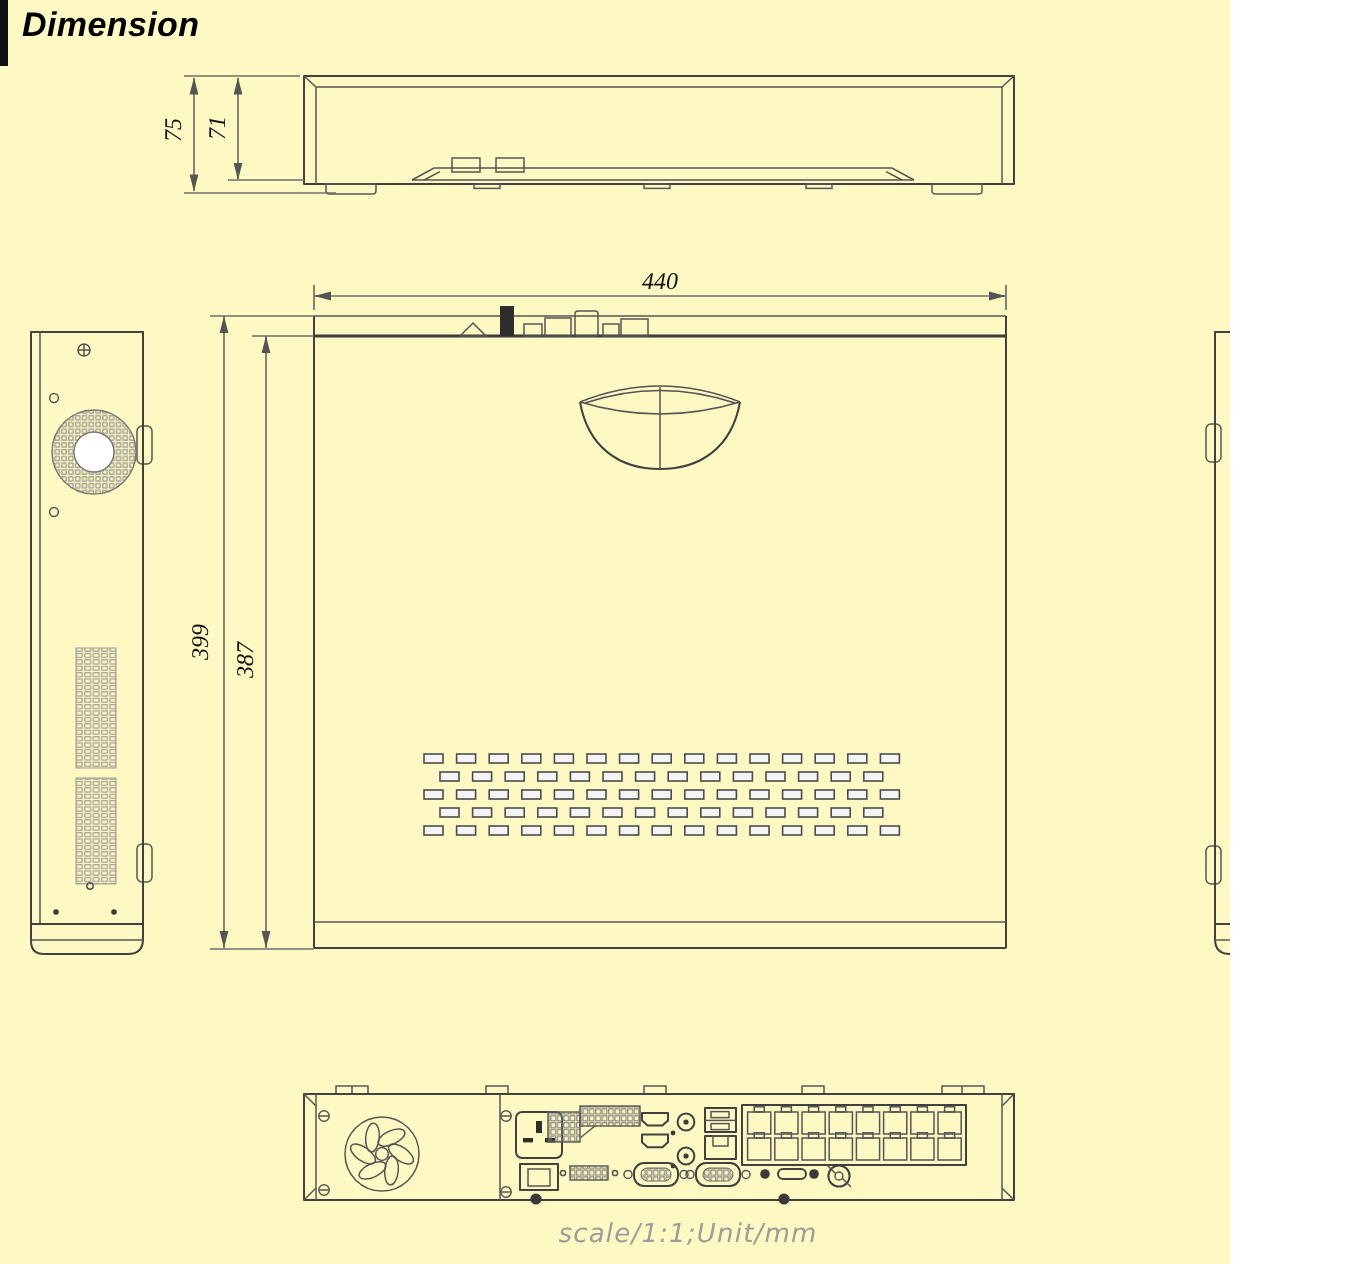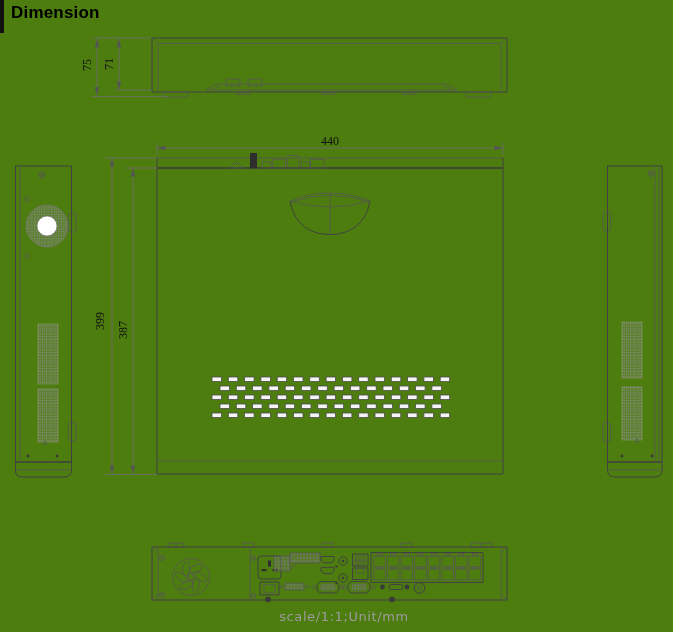--- a/index.html
+++ b/index.html
@@ -1,17 +1,17 @@
 <!DOCTYPE html>
 <html><head>
 <meta charset="utf-8">
 <style>
   html,body{margin:0;padding:0;background:#fff;}
-  .stage{position:relative;width:673px;height:632px;background:#4d7c0f;overflow:hidden;
-         font-family:"Liberation Sans",sans-serif;}
+  .stage{position:relative;width:615px;height:632px;background:#fef9c3;overflow:hidden;
+         font-family:"Liberation Sans",sans-serif;font-style:italic;}
   .accent{position:absolute;left:0;top:0;width:4px;height:33px;background:#101010;}
   .title{position:absolute;left:11px;top:3px;margin:0;font-size:17px;font-weight:bold;
          color:#000;letter-spacing:.2px;font-family:"Liberation Sans",sans-serif;}
   svg.dwg{position:absolute;left:0;top:0;}
   .ln{fill:none;stroke:#414141;stroke-width:1;stroke-linejoin:round;}
   .ln2{fill:none;stroke:#555;stroke-width:.75;}
   .lnb{fill:none;stroke:#3a3a3a;stroke-width:1.6;}
   .dim{fill:none;stroke:#6e6e6e;stroke-width:.85;}
   .dimtxt{font-family:"Liberation Serif",serif;font-size:12px;fill:#111;}
   .note{font-family:"DejaVu Sans",sans-serif;font-size:13px;fill:#9c9c9c;letter-spacing:.6px;}

